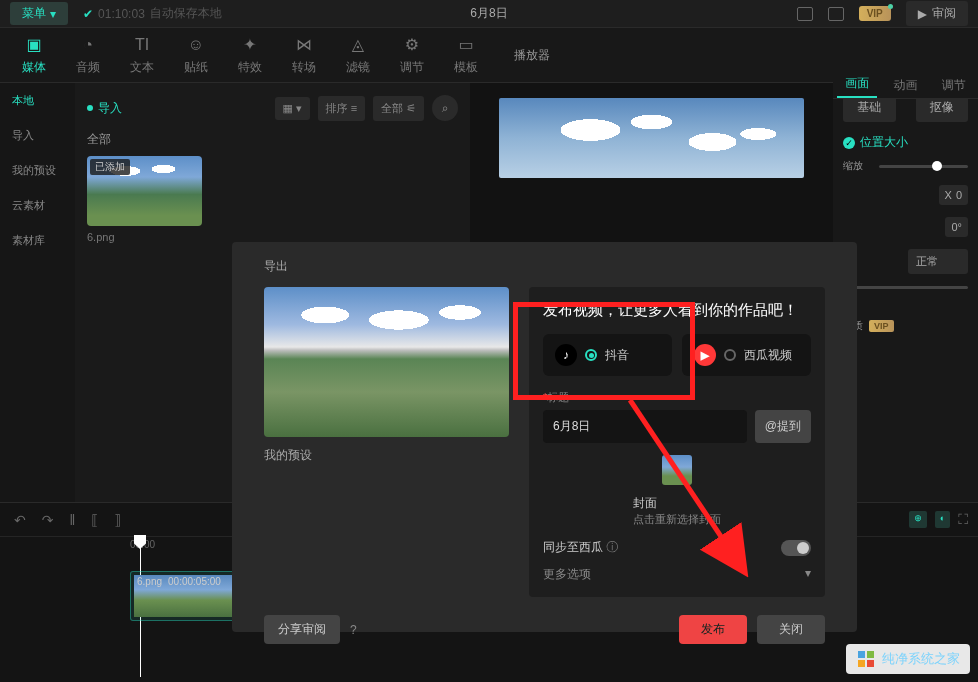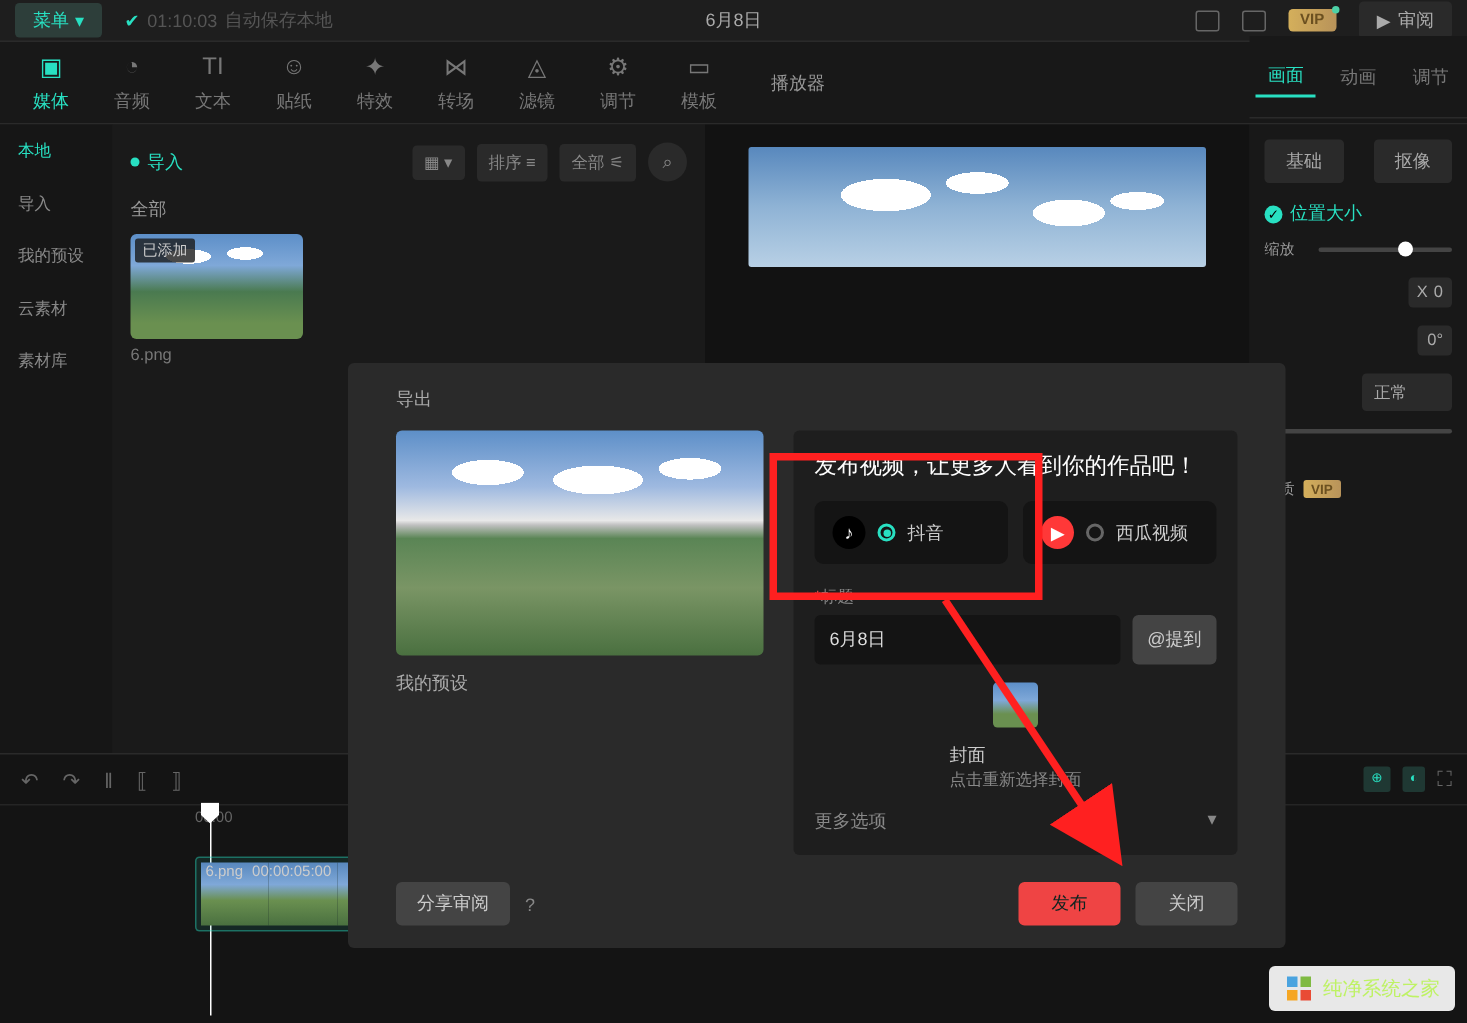--- a/index.html
+++ b/index.html
@@ -21,21 +21,21 @@
     .tooltabs { height: 55px; background: #181818; display: flex; align-items: center; padding: 0 8px; gap: 2px; border-bottom: 1px solid #2a2a2a; }
     .tooltab { display: flex; flex-direction: column; align-items: center; gap: 4px; padding: 5px 14px; color: #777; cursor: pointer; }
     .tooltab.active { color: #28e0c2; }
     .tooltab-icon { width: 20px; height: 20px; display: flex; align-items: center; justify-content: center; font-size: 16px; }
     .player-header { flex: 1; padding-left: 20px; color: #999; }
     .player-section { display: flex; align-items: center; flex: 1.2; justify-content: space-between; padding-right: 10px; }
     .menu-icon { display: flex; flex-direction: column; gap: 2px; }
     .menu-icon span { width: 14px; height: 2px; background: #555; }
     
     
-    .right-tabs { position: absolute; right: 0; top: 24px; width: 145px; height: 55px; background: #181818; display: flex; align-items: center; justify-content: space-around; border-bottom: 1px solid #2a2a2a; }
+    .right-tabs { position: absolute; right: 0; top: 44px; width: 145px; height: 55px; background: #181818; display: flex; align-items: flex-end; justify-content: space-around; border-bottom: 1px solid #2a2a2a; }
     .right-tab { color: #777; padding: 4px 8px; }
     .right-tab.active { color: #28e0c2; border-bottom: 2px solid #28e0c2; }
     
     
     .main { display: flex; height: calc(100% - 83px - 180px); }
     
     
     .sidebar-left { width: 75px; background: #161616; display: flex; flex-direction: column; }
     .sidebar-item { padding: 10px 12px; color: #888; cursor: pointer; font-size: 11px; }
     .sidebar-item.active { color: #28e0c2; }
@@ -126,21 +126,21 @@
     .modal-footer { display: flex; align-items: center; margin-top: 18px; }
     .share-btn { background: #444; color: #ccc; padding: 6px 14px; border-radius: 4px; }
     .help-icon { color: #888; margin-left: 10px; }
     .footer-right { margin-left: auto; display: flex; gap: 10px; }
     .publish-btn { background: #ef4444; color: #0e2420; padding: 6px 22px; border-radius: 4px; font-weight: 500; }
     .close-btn { background: #444; color: #ccc; padding: 6px 22px; border-radius: 4px; }
     
     
     .watermark { position: absolute; bottom: 8px; right: 8px; background: rgba(255,255,255,0.9); padding: 5px 10px; border-radius: 4px; display: flex; align-items: center; gap: 6px; z-index: 300; }
     .wm-logo { display: flex; }
-    .wm-text { color: #bef264; font-size: 13px; }
+    .wm-text { color: #7dd3fc; font-size: 13px; }
   </style>
 </head>
 <body>
 
 <div class="topbar">
   <div class="menu-btn">
     <span>菜单</span>
     <span>▾</span>
   </div>
   <div class="autosave">
@@ -357,20 +357,26 @@
         <div class="title-input">6月8日</div>
         <div class="at-btn">@提到</div>
       </div>
       <div class="cover-row">
         <div class="cover-thumb"></div>
         <div class="cover-text">
           <div class="cover-title">封面</div>
           <div>点击重新选择封面</div>
         </div>
       </div>
+      <div class="sync-row">
+        <span><span>同步至西瓜</span> <span style="color:#777;">ⓘ</span></span>
+        <div class="toggle">
+            <div class="toggle-thumb"></div>
+          </div>
+      </div>
       <div class="more-row">
         <span>更多选项</span>
         <span>▾</span>
       </div>
     </div>
   </div>
   <div class="modal-footer">
     <div class="share-btn">分享审阅</div>
     <span class="help-icon">?</span>
     <div class="footer-right">

